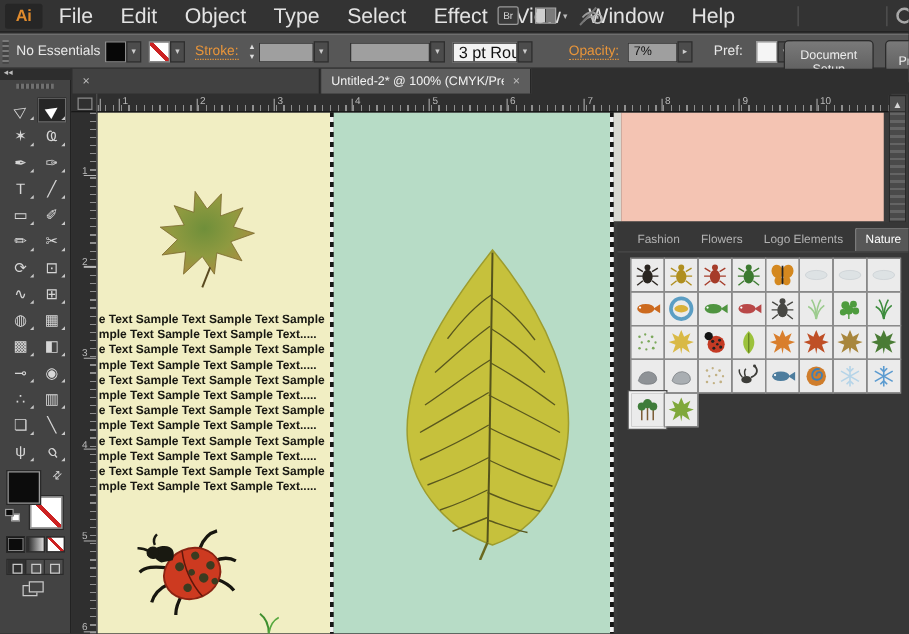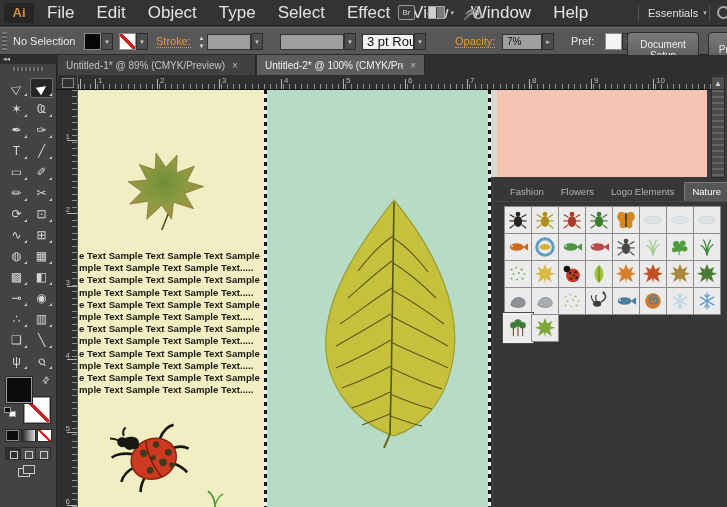--- a/index.html
+++ b/index.html
@@ -129,31 +129,27 @@
     <div class="cslive">
       <svg width="22" height="18" viewBox="0 0 22 18">
         <path d="M4 10 Q9 4 15 7" stroke="#9a9a9a" stroke-width="1.5" fill="none"></path>
         <path d="M5 13 Q9 8 14 10" stroke="#9a9a9a" stroke-width="1.5" fill="none"></path>
         <circle cx="16" cy="11" r="3.5" fill="none" stroke="#b5b5b5" stroke-width="1.5"></circle>
         <line x1="16" y1="8.5" x2="16" y2="11" stroke="#b5b5b5" stroke-width="1.5"></line>
         <line x1="2" y1="16" x2="15" y2="2" stroke="#777" stroke-width="1.5"></line>
       </svg>
     </div>
     <div class="sep" style="left:638px"></div>
-    <div class="workspace">
-      <span>Essentials</span>
-      <span class="caret">▾</span>
-    </div>
     <div class="sep" style="left:709px"></div>
     <div class="search-circle"></div>
   </div>
 
   <div id="controlbar">
     <div class="grip"></div>
-    <span class="cb-label" style="left:13px">No Selection</span>
+    <span class="cb-label" style="left:13px">No Essentials</span>
     <div class="swatch" style="left:84px;background:#070707"></div>
     <div class="arrbox" style="left:101px">▾</div>
     <div class="swatch none-slash" style="left:119px"></div>
     <div class="arrbox" style="left:136px">▾</div>
     <span class="cb-link" style="left:156px">Stroke:</span>
     <div class="stepper">
         <span>▲</span>
         <span>▼</span>
       </div>
     <div class="fieldg" style="left:207px;width:44px"></div>
@@ -167,21 +163,20 @@
     <div class="arrbox" style="left:542px">▸</div>
     <span class="cb-label" style="left:571px">Pref:</span>
     <div class="swatch" style="left:605px;background:#f5f5f5"></div>
     <div class="arrbox" style="left:622px">▾</div>
     <button class="btn" style="left:627px;width:72px">Document Setup</button>
     <button class="btn" style="left:708px;width:40px">Pref</button>
   </div>
 
   <div id="tabbar">
       <div class="doc-tab" style="left: 1px; width: 198px;">
-        <span style="overflow: hidden; white-space: nowrap; max-width: 174px;">Untitled-1* @ 89% (CMYK/Preview)</span>
         <span class="x">×</span>
       </div>
       <div class="doc-tab active" style="left: 200px; width: 168px;">
         <span style="overflow: hidden; white-space: nowrap; max-width: 144px;">Untitled-2* @ 100% (CMYK/Preview)</span>
         <span class="x">×</span>
       </div>
     </div>
 
   <div id="toolbar">
     <div id="tb-collapse">◂◂</div>

